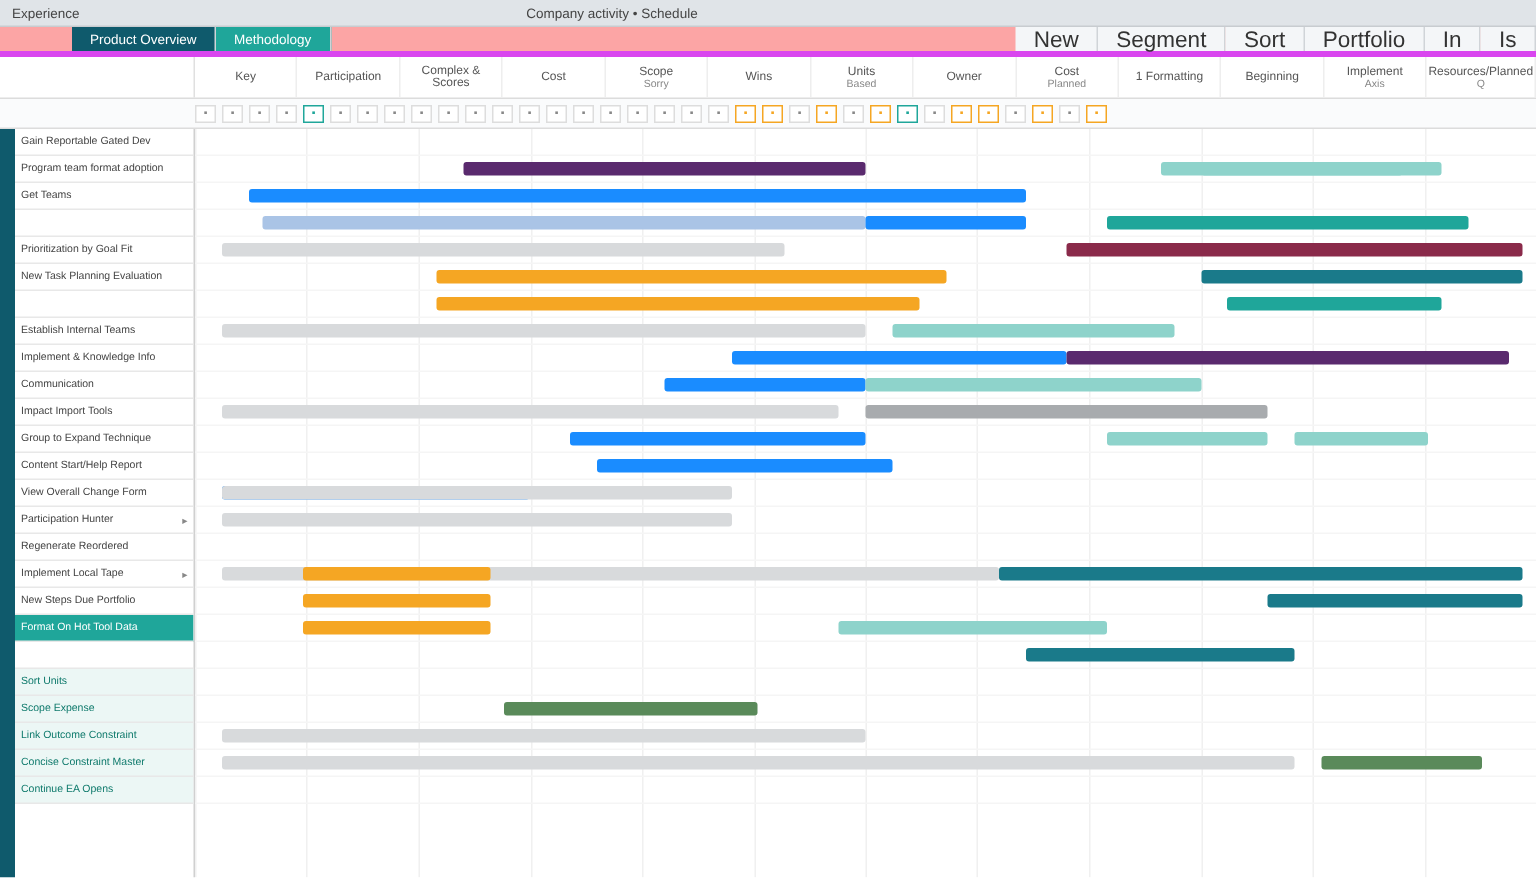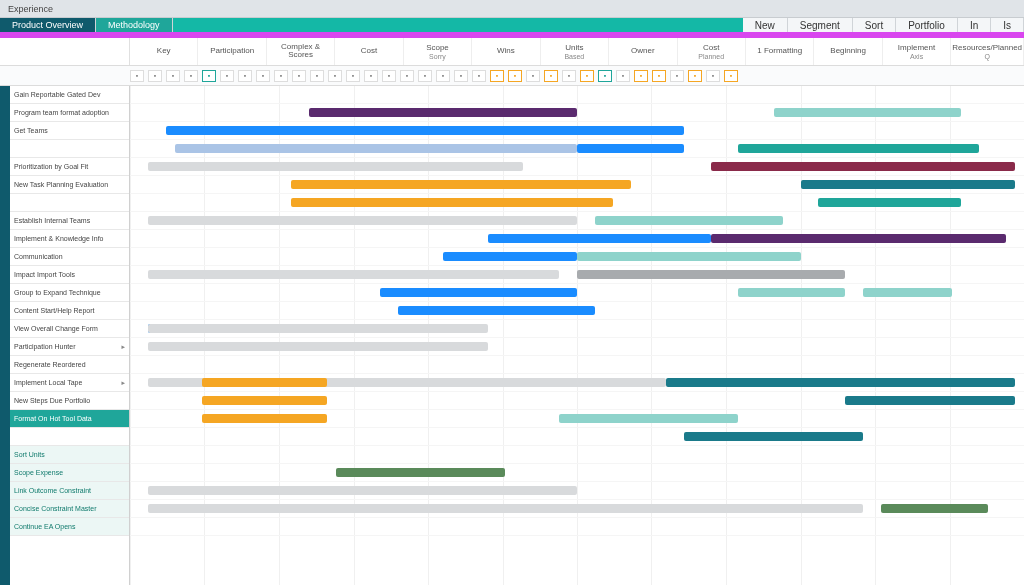--- a/index.html
+++ b/index.html
@@ -21,39 +21,40 @@
     padding: 0 8px;
     font-size: 9px;
     color: #444;
   }
   .topbar .title-left { flex: 0 0 200px; }
   .topbar .title-center { flex: 1; text-align: left; padding-left: 30px;}
   .topbar .title-right { flex: 0 0 400px; text-align: center; }
 
   .tabbar {
     height: 20px;
-    background: #14b8a6;
-    border-bottom: 6px solid #d946ef;
+    background: #fca5a5;
+    border-bottom: 4px solid #d946ef;
     display: flex;
     align-items: stretch;
+    padding-left: 48px;
   }
   .tab {
     padding: 0 12px;
     display: flex;
     align-items: center;
     font-size: 9px;
     border-right: 1px solid #d0d4d8;
     cursor: pointer;
   }
   .tab.dark { background: #0f5a6c; color: #fff; }
   .tab.teal { background: #1fa69a; color: #fff; }
   .tab.plain { background: #f4f6f8; color: #333; }
   .tab-spacer { flex: 1; }
   .tab-right-group { display: flex; }
-  .tab-right-group .tab { font-size: 10px; }
+  .tab-right-group .tab { font-size: 15px; }
 
   .colheader {
     height: 28px;
     background: #fff;
     border-bottom: 1px solid #dcdcdc;
     display: flex;
     font-size: 8px;
     color: #555;
   }
   .colheader .leftcol { flex: 0 0 130px; border-right: 1px solid #e0e0e0; }
@@ -149,20 +150,21 @@
   .c-green  { background: #5a8a5a; }
   .c-grey   { background: #d8dadc; }
   .c-grey-d { background: #a8abae; }
   .c-dteal  { background: #1a7a8a; }
 </style>
 </head>
 <body>
 
 <div class="topbar">
   <div class="title-left">Experience</div>
+  <div class="title-right">Company activity • Schedule</div>
 </div>
 
 <div class="tabbar">
   <div class="tab dark">Product Overview</div>
   <div class="tab teal">Methodology</div>
   <div class="tab-spacer"></div>
   <div class="tab-right-group" id="tabs-right">
       <div class="tab plain">New</div>
       <div class="tab plain">Segment</div>
       <div class="tab plain">Sort</div>

